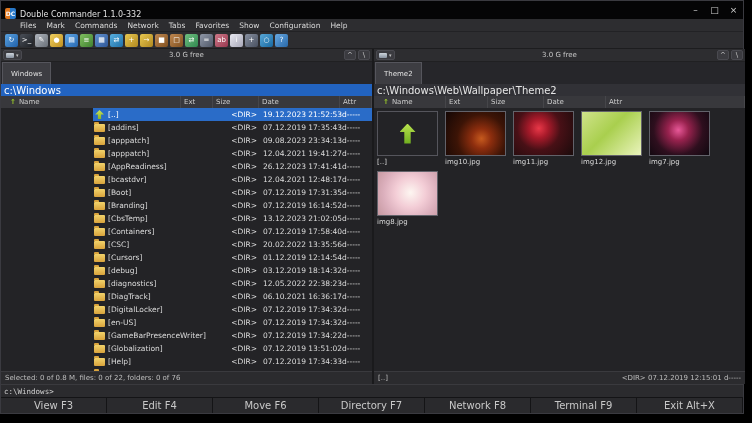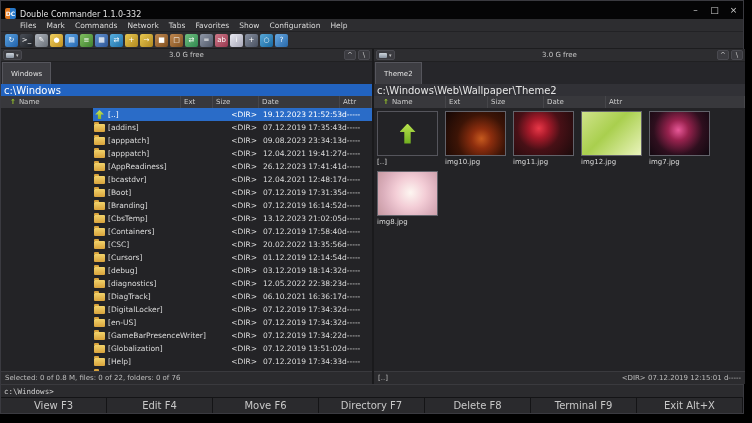--- a/index.html
+++ b/index.html
@@ -551,18 +551,18 @@
   <div class="cmdline">
     <span class="prompt">c:\Windows&gt;</span>
     <input class="cmd-input" style="">
   </div>
 
   <div class="fkeybar">
       <div class="fkey">View F3</div>
       <div class="fkey">Edit F4</div>
       <div class="fkey">Move F6</div>
       <div class="fkey">Directory F7</div>
-      <div class="fkey">Delete F8</div>
+      <div class="fkey">Network F8</div>
       <div class="fkey">Terminal F9</div>
       <div class="fkey">Exit Alt+X</div>
     </div>
 
 </div>
 
 </body></html>

